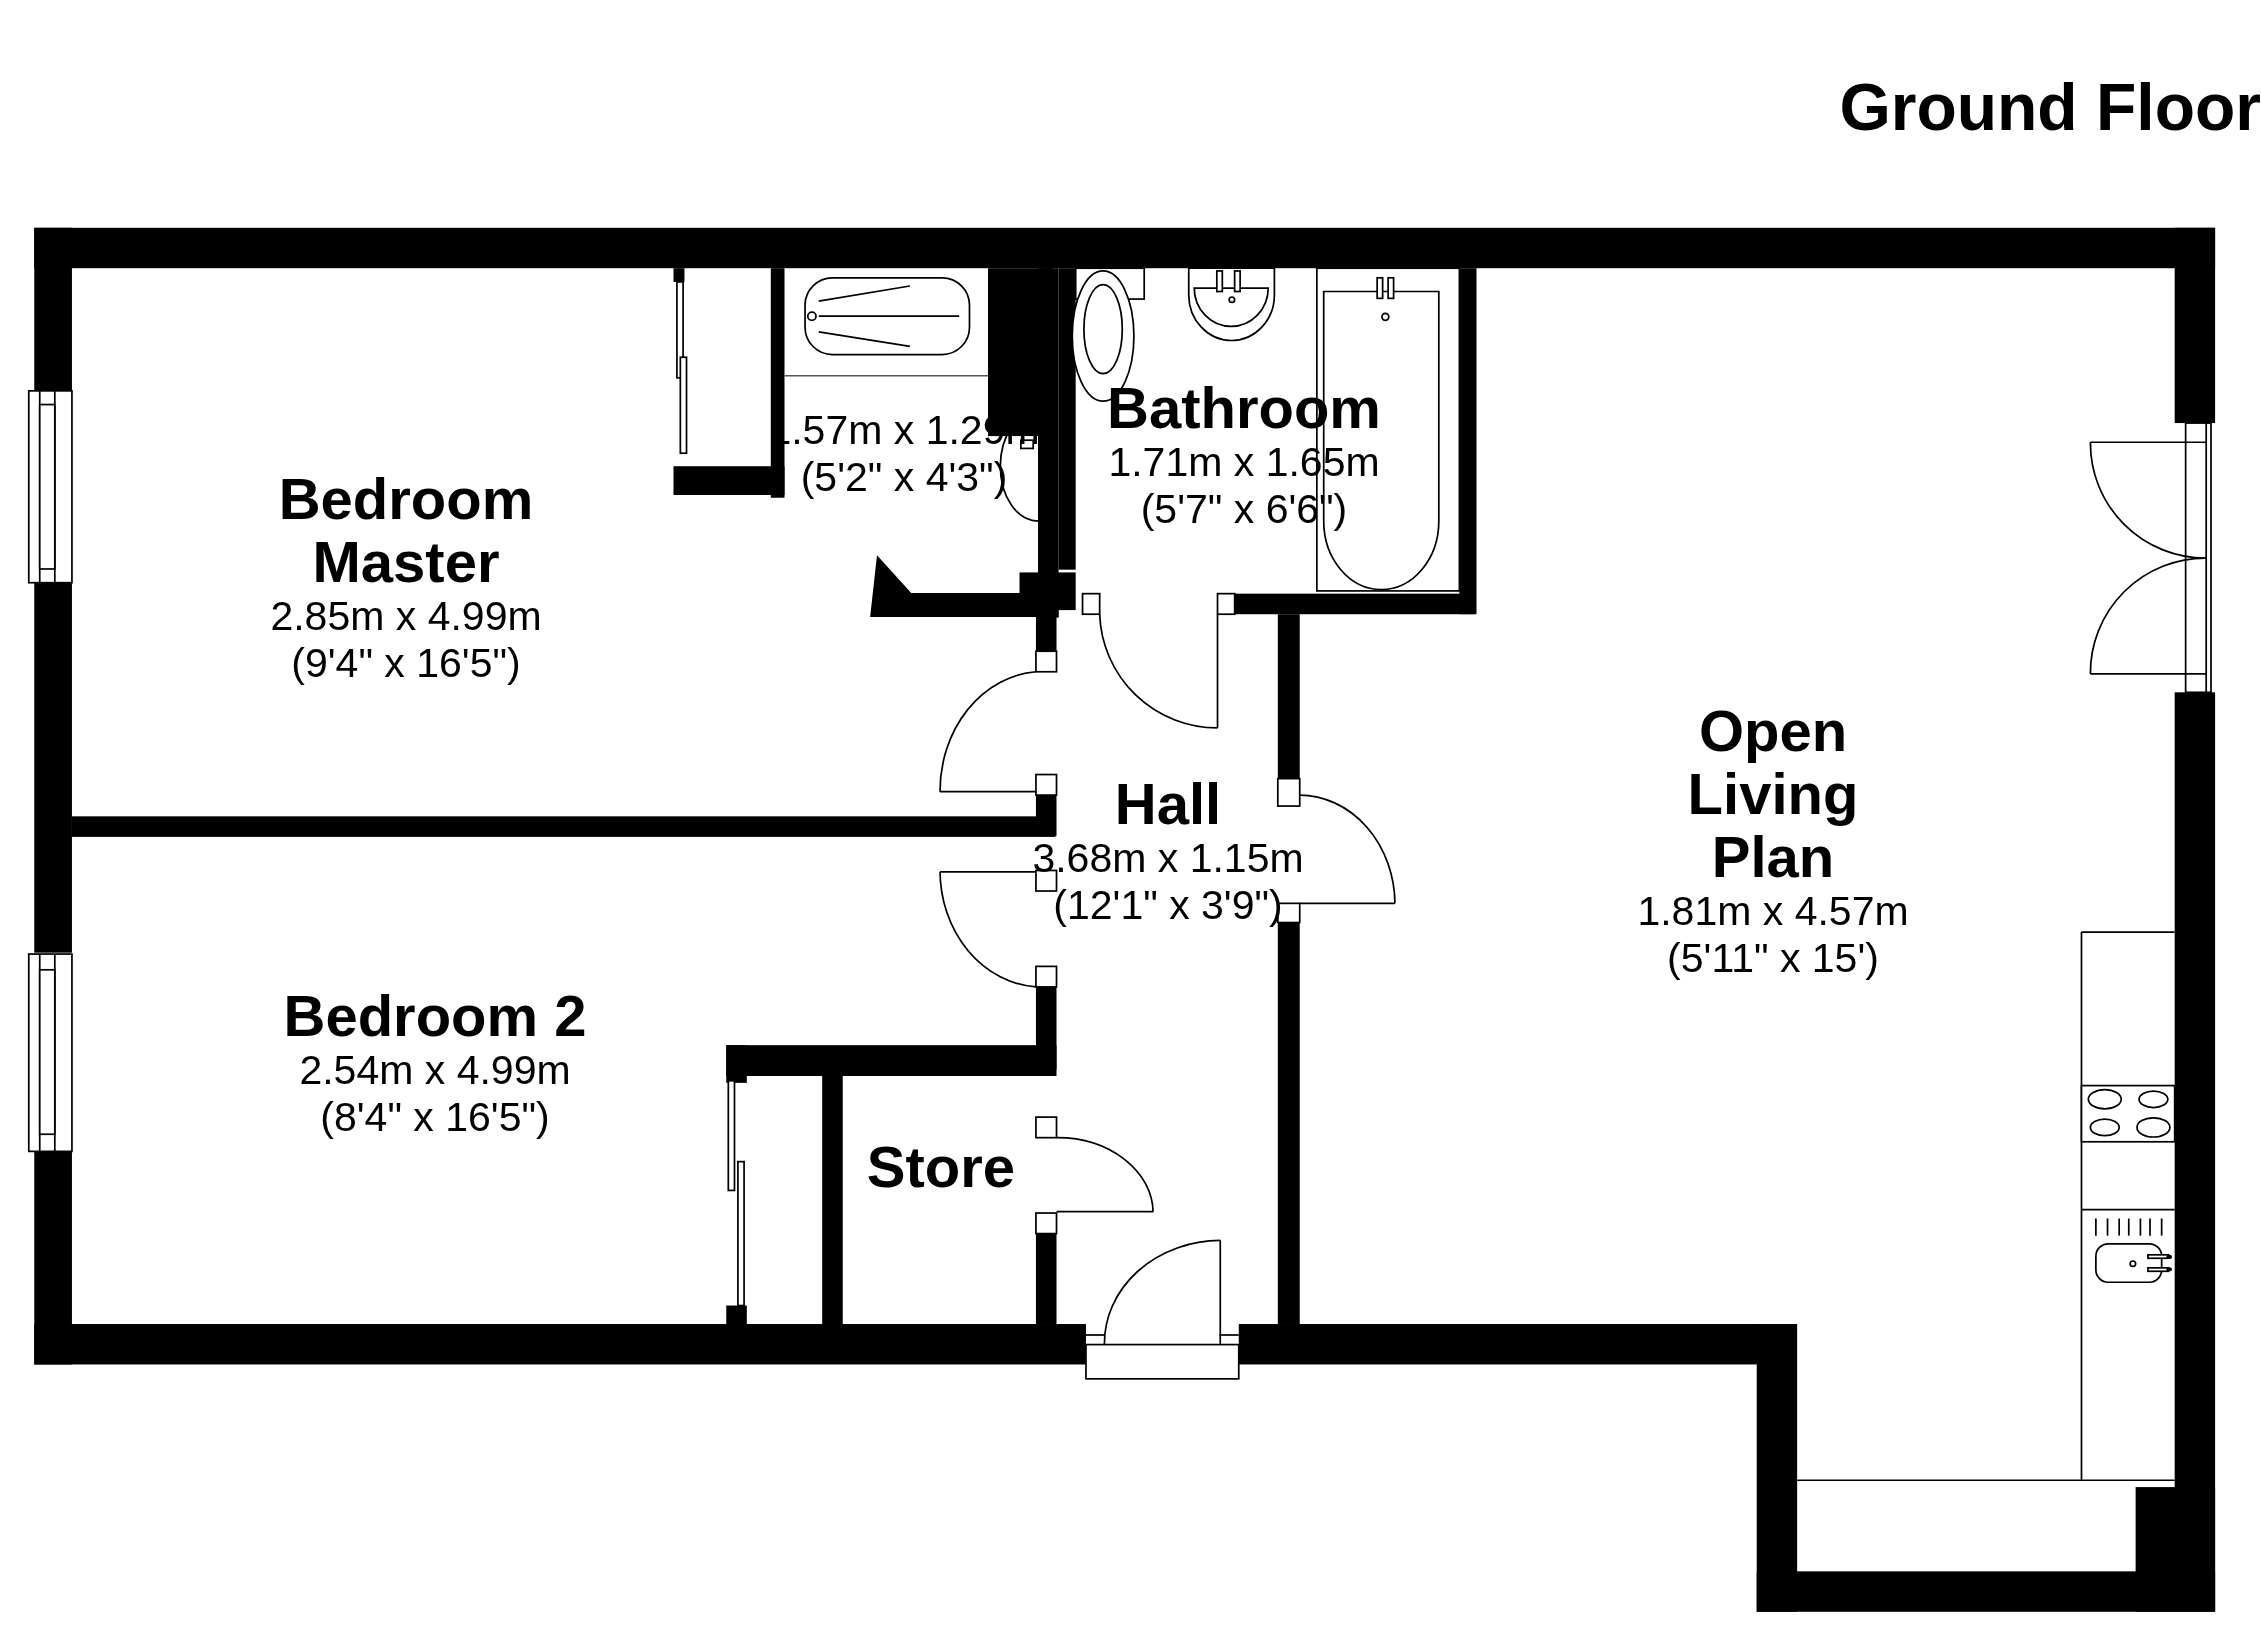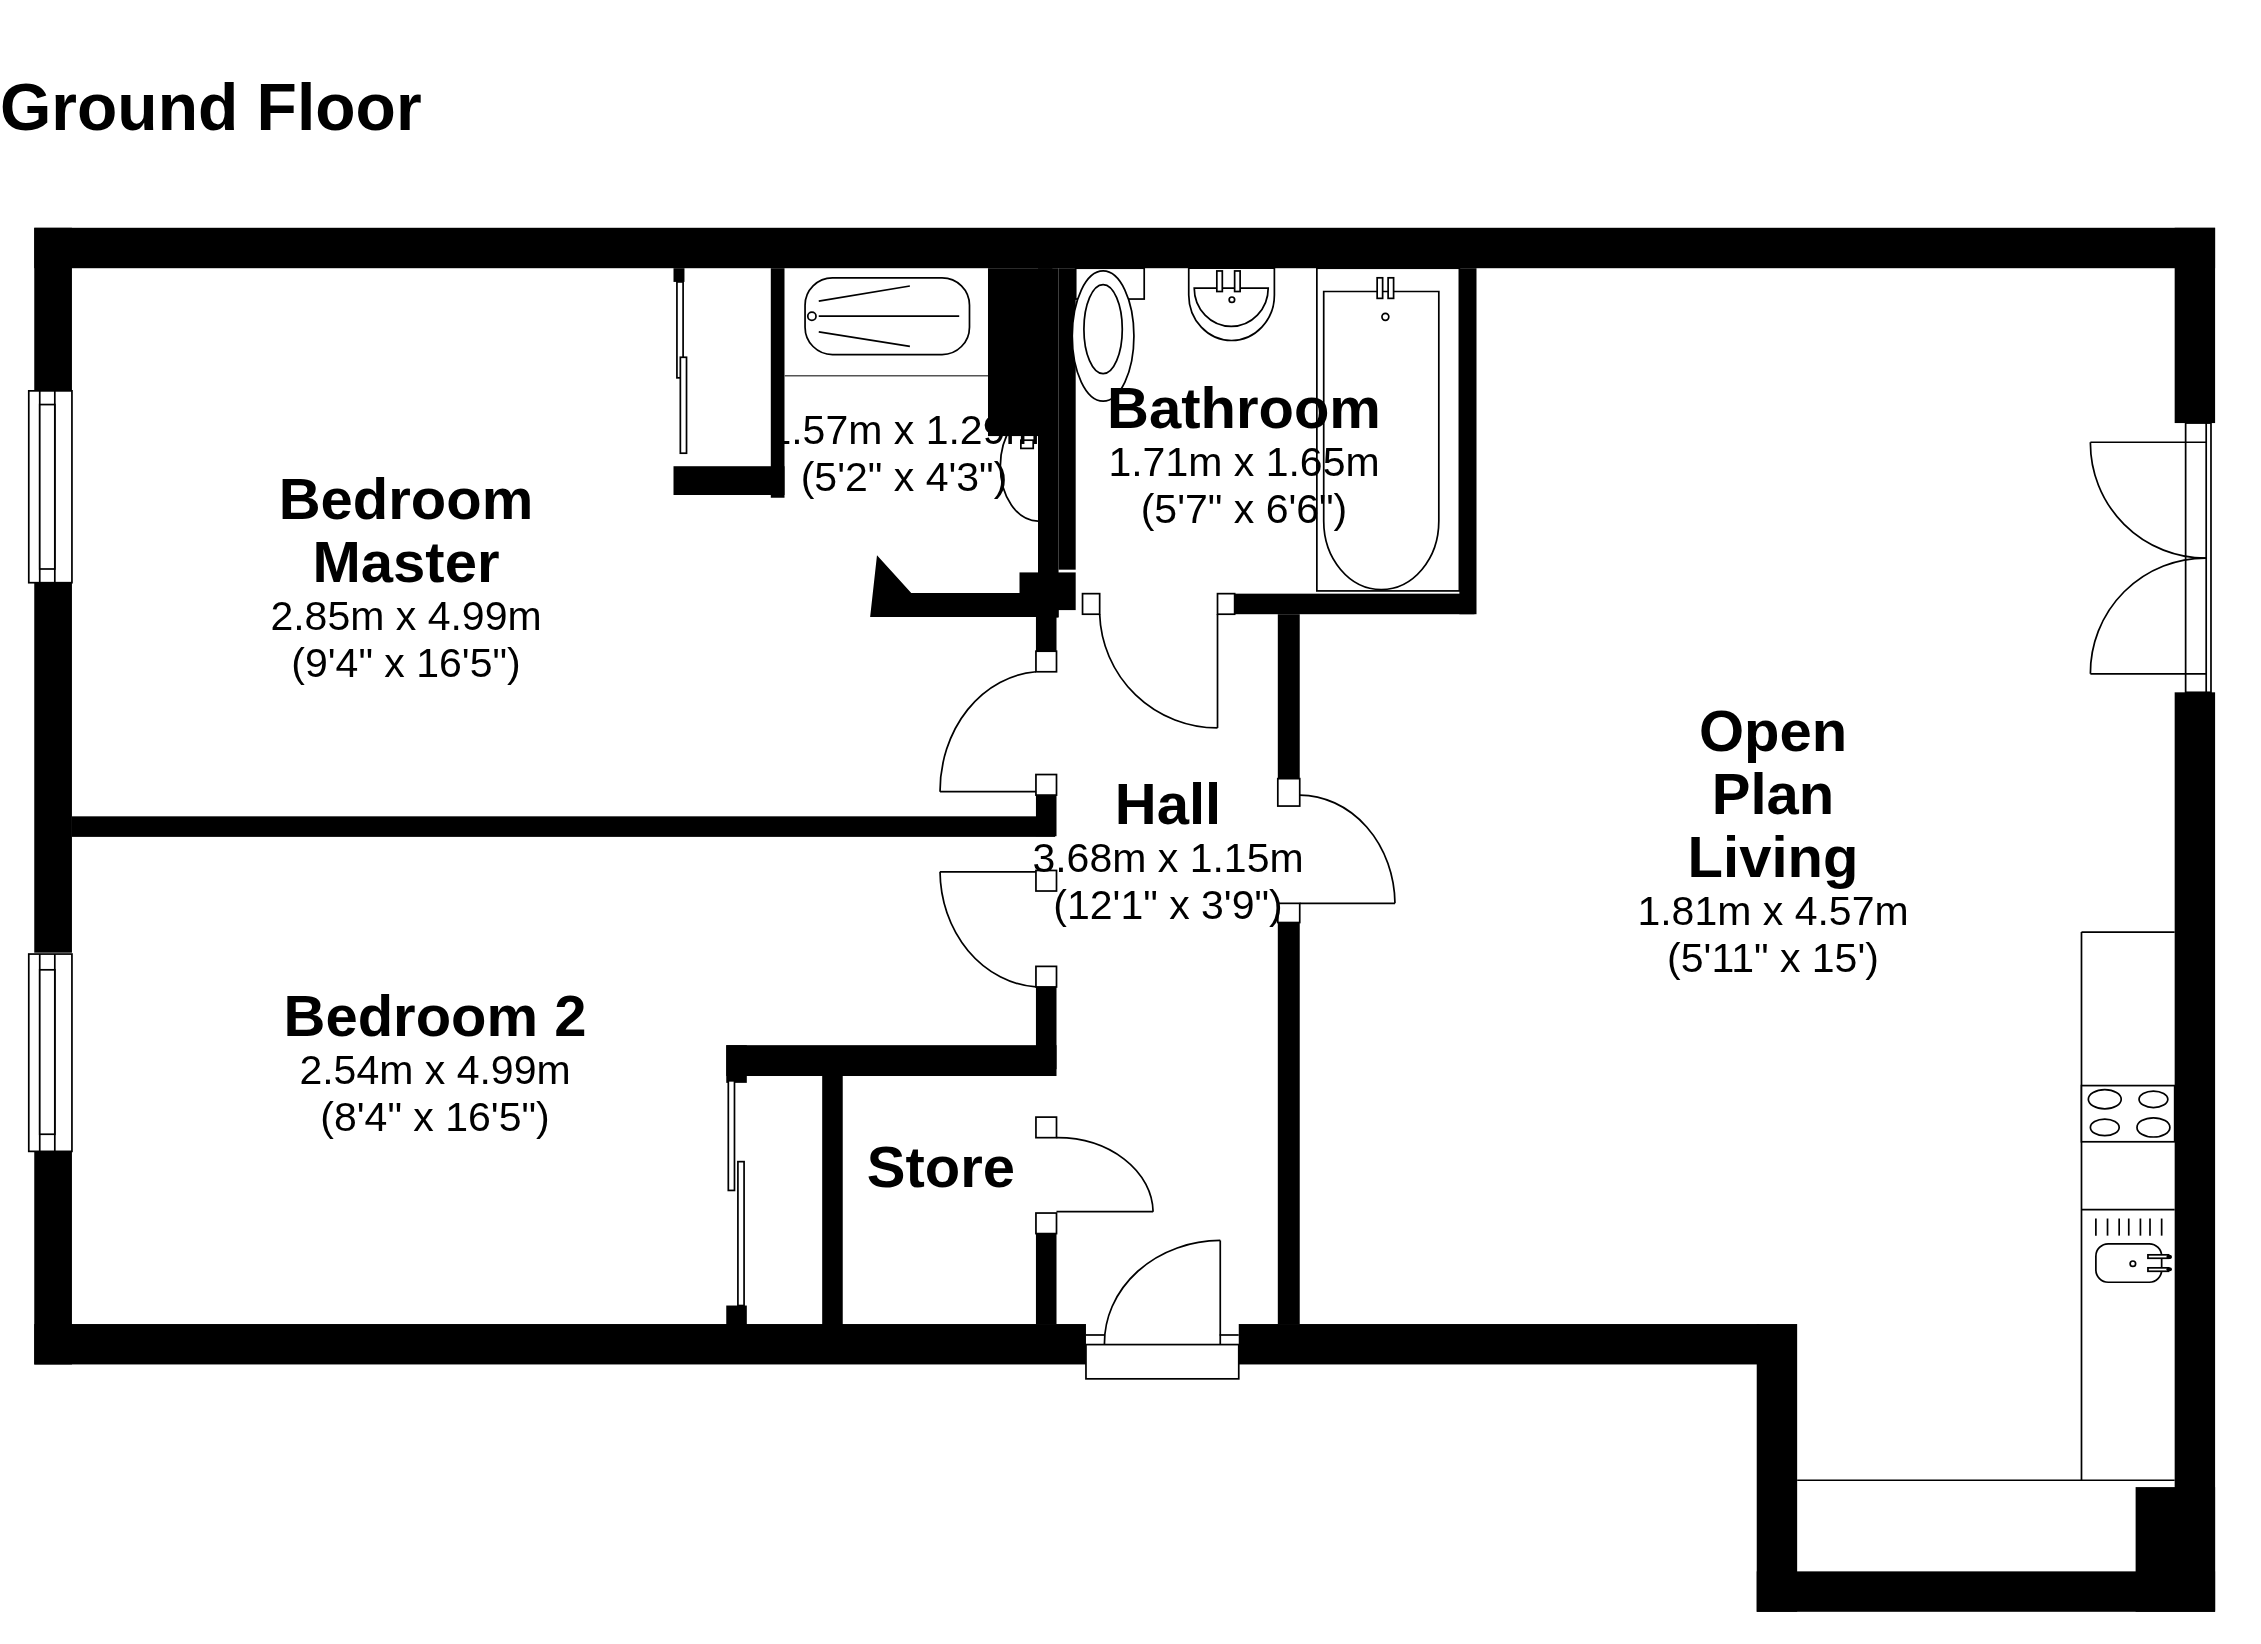--- a/index.html
+++ b/index.html
@@ -1,18 +1,18 @@
 <!DOCTYPE html>
 <html style="font-size:11px"><head>
 <meta charset="utf-8">
 <style>
   html, body { margin:0; padding:0; background:#ffffff; }
   body { width:2261px; height:1645px; position:relative; overflow:hidden; font-family:"Liberation Sans", sans-serif; }
   #plan { position:absolute; left:0; top:0; width:2261px; height:1645px; }
-  .title { position:absolute; left:0; top:69px; width:2261px; text-align:left; font-weight:bold; font-size:66px; color:#000; }
+  .title { position:absolute; left:0; top:69px; width:2261px; text-align:right; font-weight:bold; font-size:66px; color:#000; }
   .room-label { position:absolute; text-align:center; color:#000; line-height:1.0; transform:translateX(-50%); white-space:nowrap; }
   .room-name { font-weight:bold; font-size:58px; display:block; line-height:63px; }
   .room-dim { font-size:41px; display:block; line-height:47px; }
   .wall { fill:#000; }
   .fix { fill:#fff; stroke:#000; stroke-width:2.5; }
   .line { fill:none; stroke:#000; stroke-width:2.5; }
   .thin { fill:none; stroke:#555; stroke-width:2; }
 </style>
 </head>
 <body>
@@ -233,22 +233,22 @@
 </div>
 
 <div class="room-label" style="left:1168px; top:772px;">
   <span class="room-name">Hall</span>
   <span class="room-dim">3.68m x 1.15m</span>
   <span class="room-dim">(12'1" x 3'9")</span>
 </div>
 
 <div class="room-label" style="left:1773px; top:699px;">
   <span class="room-name">Open</span>
+  <span class="room-name">Living</span>
   <span class="room-name">Plan</span>
-  <span class="room-name">Living</span>
   <span class="room-dim">1.81m x 4.57m</span>
   <span class="room-dim">(5'11" x 15')</span>
 </div>
 
 <div class="room-label" style="left:435px; top:984px;">
   <span class="room-name">Bedroom 2</span>
   <span class="room-dim">2.54m x 4.99m</span>
   <span class="room-dim">(8'4" x 16'5")</span>
 </div>
 

